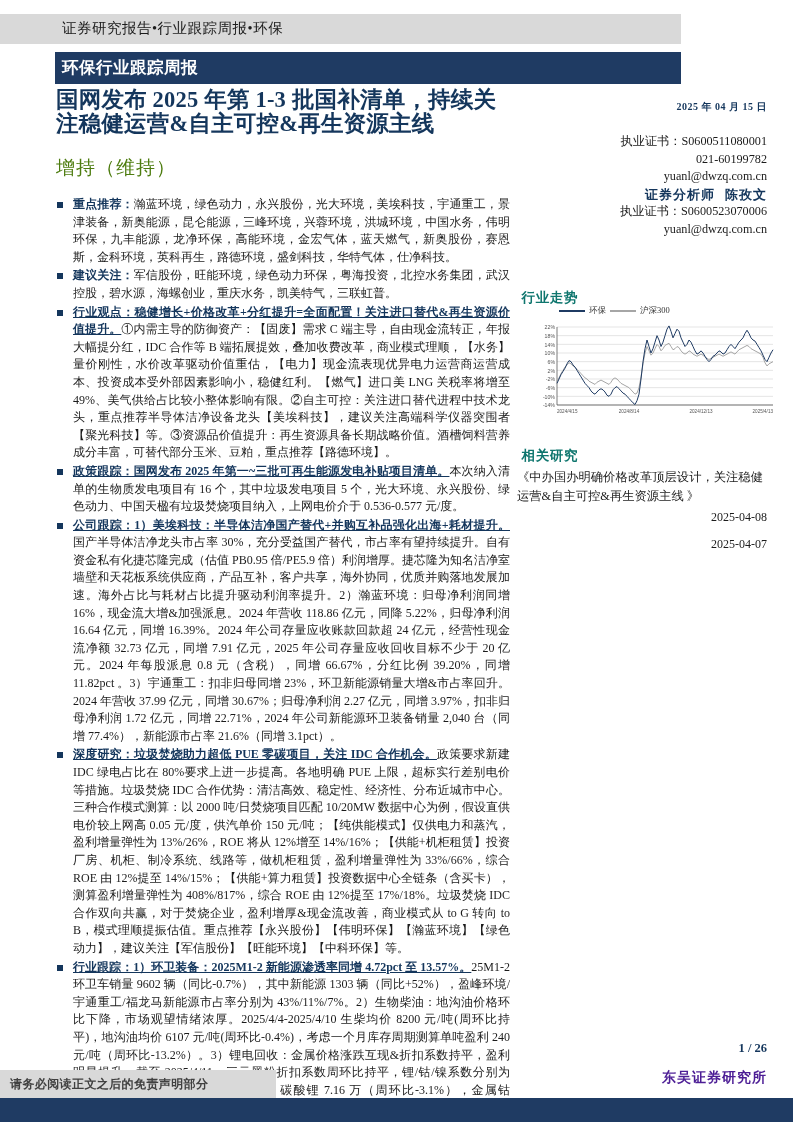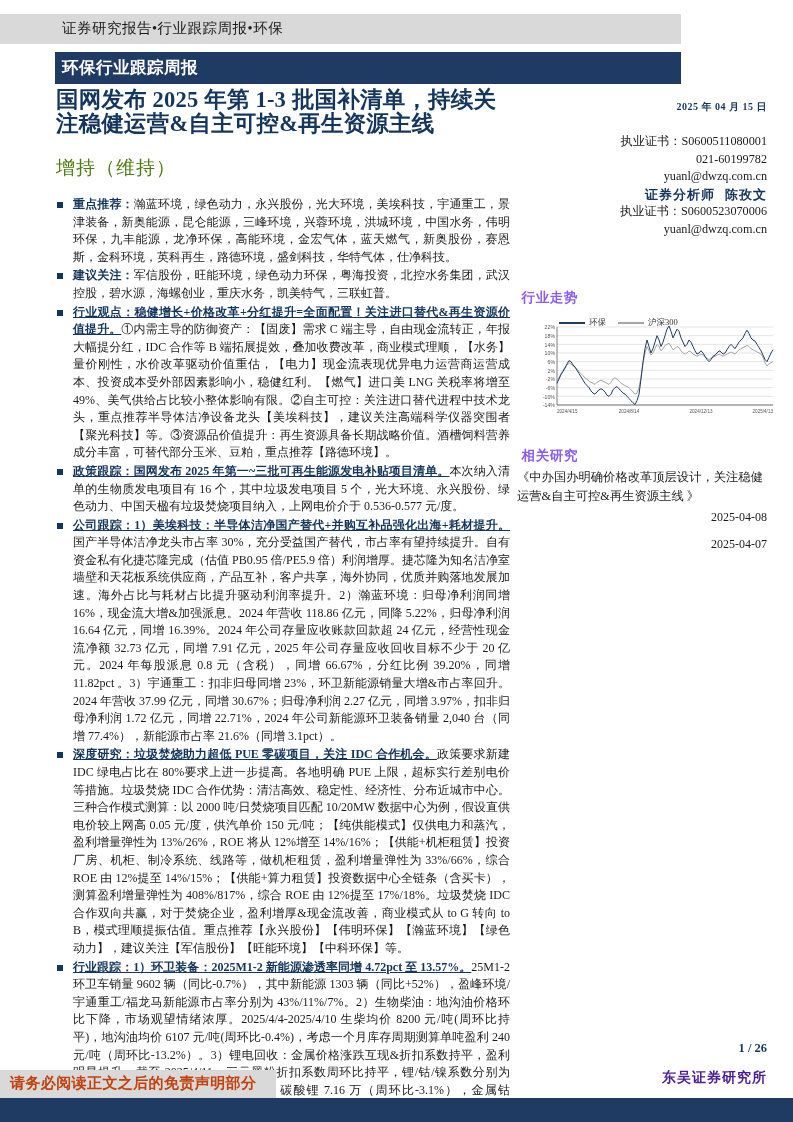--- a/index.html
+++ b/index.html
@@ -91,37 +91,37 @@
     font-size: 13px;
     letter-spacing: 1px;
   }
   .analyst-name .nm { margin-left: 10px; }
   .analyst-line { white-space: nowrap; }
 
   .sec-head {
     position: absolute;
     font-size: 13.5px;
     font-weight: bold;
-    color: #8b5cf6;
+    color: #0f766e;
     letter-spacing: 0.6px;
   }
   #industry-trend-head { right: 215px; top: 289px; }
   #related-research-head { right: 215px; top: 447px; }
 
   
   .chart-wrap {
     position: absolute;
     left: 531px; top: 305px;
     width: 248px; height: 118px;
   }
   .legend {
     position: absolute;
-    left: 28px; top: 12px;
+    left: 28px; top: 0px;
     display: flex;
-    gap: 12px;
+    gap: 4px;
     font-size: 8.5px;
     color: #333;
     align-items: center;
   }
   .legend .item { display: flex; align-items: center; gap: 4px; white-space: nowrap;}
   .legend .swatch { display: inline-block; width: 26px; height: 2px; }
   .sw-a { background: #1f3b63; }
   .sw-b { background: #a6a6a6; }
   .chart-svg { position: absolute; left: 0; top: 16px; }
 
@@ -181,23 +181,23 @@
   }
   .footer-note-bg {
     position: absolute;
     left: 0; bottom: 22px;
     width: 276px; height: 30px;
     background: #d9d9d9;
   }
   .footer-note {
     position: absolute;
     left: 10px; bottom: 29px;
-    font-size: 15px;
-    font-weight: bold;
-    color: #c2410c;
+    font-size: 12px;
+    font-weight: bold;
+    color: #404040;
     letter-spacing: 0.4px;
   }
   .page-num {
     position: absolute;
     right: 26px; bottom: 66px;
     font-size: 12.5px;
     font-weight: bold;
     color: #14365c;
   }
   .firm-name {

